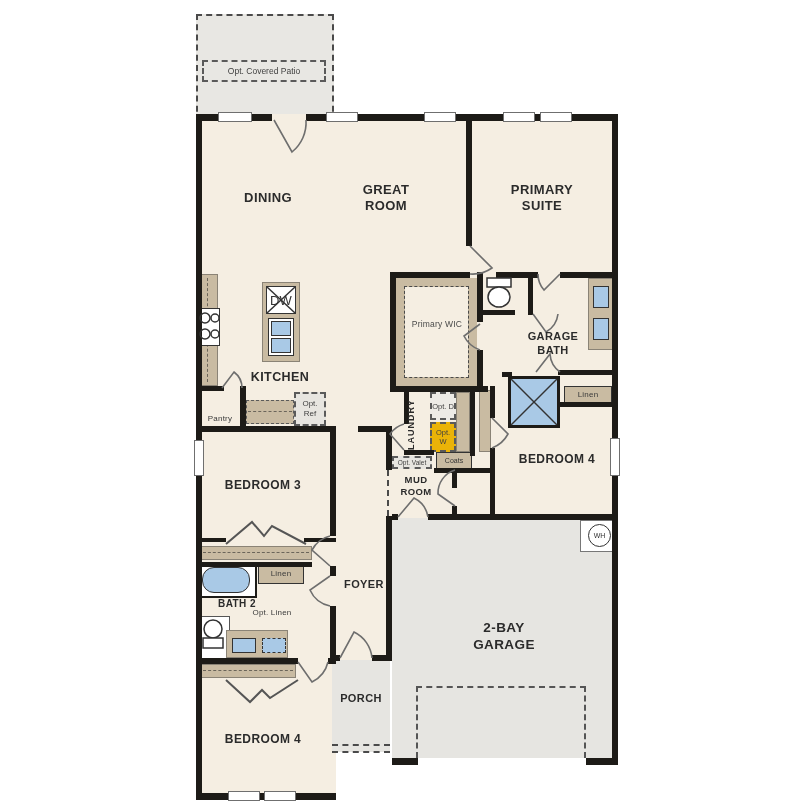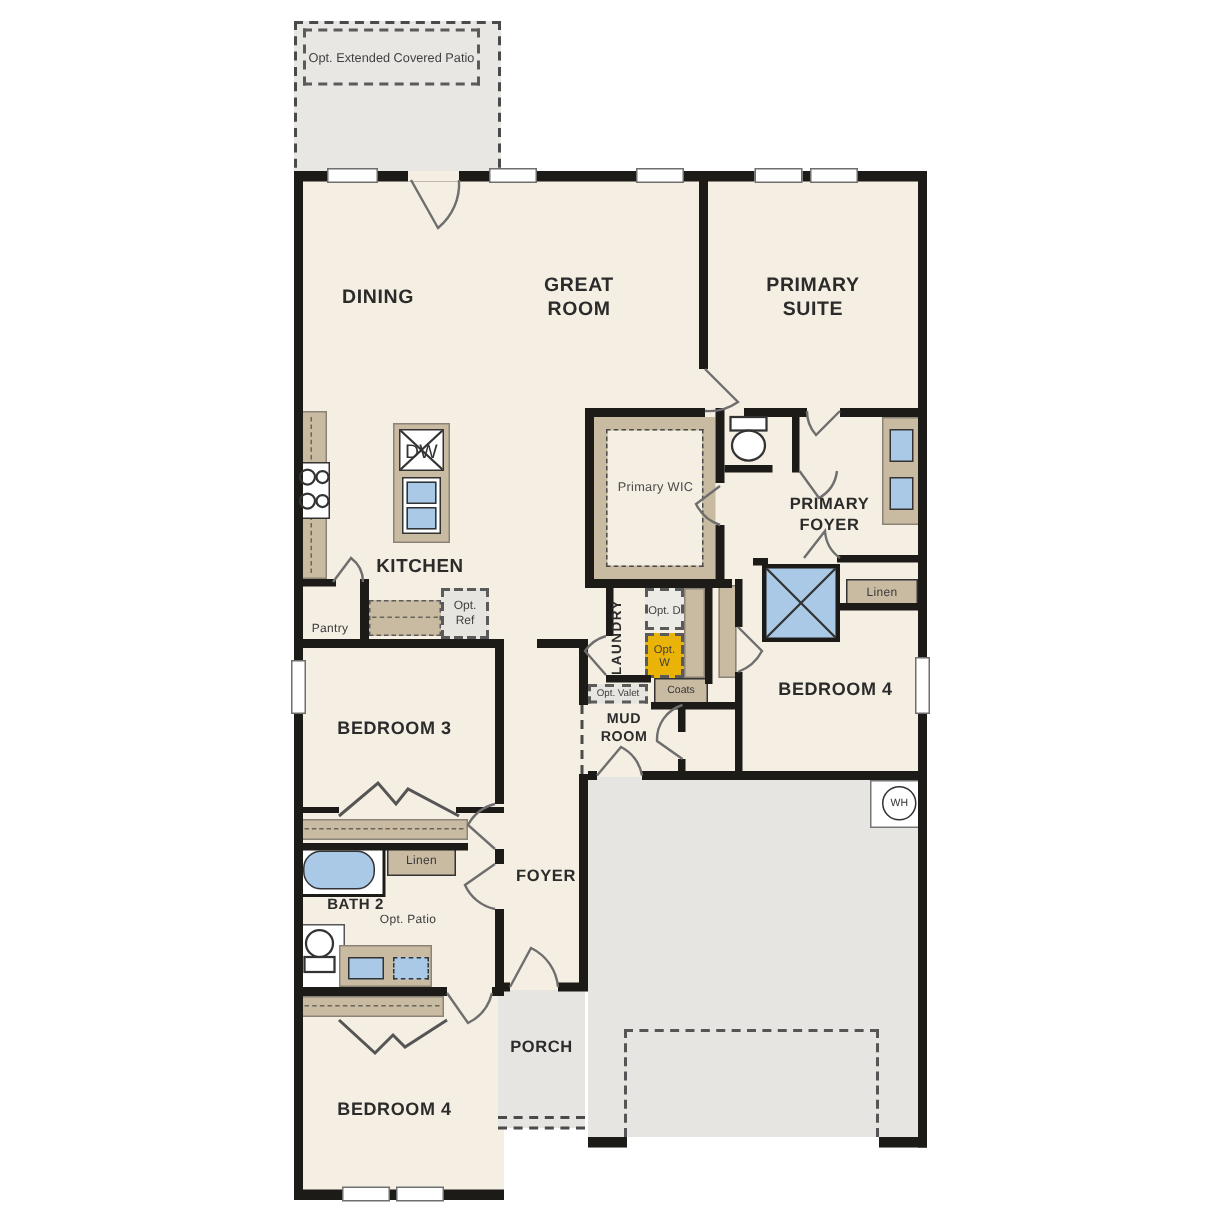--- a/index.html
+++ b/index.html
@@ -27,22 +27,22 @@
 
 <div id="canvas">
 
   <div class="gray" style="left:196px;top:14px;width:134px;height:104px;background:#e8e7e3;border:2px dashed #4a4a4a;"></div>
   <div class="floor" style="left:196px;top:118px;width:422px;height:400px;"></div>
   <div class="floor" style="left:196px;top:518px;width:140px;height:280px;"></div>
   <div class="floor" style="left:336px;top:518px;width:54px;height:142px;"></div>
   <div class="gray" style="left:392px;top:518px;width:226px;height:247px;"></div>
   <div class="gray" style="left:332px;top:660px;width:58px;height:92px;"></div>
 
-  <div class="dashbox" style="left:202px;top:19px;width:118px;height:38px;font-size:8.5px;background:#e8e7e3;">
-    <span>Opt. Extended Covered Patio</span>
+  <div class="dashbox" style="left:202px;top:60px;width:124px;height:22px;font-size:8.5px;background:#e8e7e3;">
+    <span>Opt. Covered Patio</span>
   </div>
 
   <div class="tan" style="left:198px;top:274px;width:20px;height:112px;border:1px solid #8a8376;"></div>
   <div class="dashline-v" style="left:207px;top:278px;height:104px;border-left:1.5px dashed #6b655a;"></div>
   <div class="abs" style="left:196px;top:308px;width:24px;height:38px;background:#fff;border:1.5px solid #333;"></div>
   <div class="tan" style="left:262px;top:282px;width:38px;height:80px;border:1px solid #8a8376;"></div>
   <div class="abs" style="left:266px;top:286px;width:30px;height:28px;background:#fff;border:1.5px solid #333;"></div>
   <div class="abs" style="left:268px;top:318px;width:26px;height:38px;background:#fff;border:1.5px solid #333;"></div>
   <div class="blue" style="left:271px;top:321px;width:20px;height:15px;"></div>
   <div class="blue" style="left:271px;top:338px;width:20px;height:15px;"></div>
@@ -194,33 +194,34 @@
       <circle cx="215" cy="334" r="4"></circle>
     </g>
     <g stroke="#333" stroke-width="1.5" fill="#ffffff">
       <rect x="487" y="278" width="24" height="9"></rect>
       <ellipse cx="499" cy="297" rx="11" ry="10"></ellipse>
       <circle cx="213" cy="629" r="9"></circle>
       <rect x="203" y="638" width="20" height="10"></rect>
     </g>
   </svg>
 
-  <div class="lbl" style="left:212px;top:190px;width:80px;font-size:13px;">DINING</div>
+  <div class="lbl" style="left:212px;top:190px;width:80px;font-size:13px;text-align:right;">DINING</div>
   <div class="lbl" style="left:350px;top:182px;width:72px;font-size:13px;">GREAT ROOM</div>
   <div class="lbl" style="left:498px;top:182px;width:88px;font-size:13px;">PRIMARY SUITE</div>
   <div class="lbl" style="left:244px;top:370px;width:72px;font-size:12.5px;">KITCHEN</div>
   <div class="sm" style="left:408px;top:320px;width:58px;font-size:8.5px;color:#4a4a4a;">Primary WIC</div>
-  <div class="lbl" style="left:512px;top:330px;width:82px;font-size:11px;">PRIMARY FOYER</div>
+  <div class="lbl" style="left:512px;top:330px;width:82px;font-size:11px;">GARAGE BATH</div>
   <div class="lbl" style="left:406px;top:394px;width:16px;height:62px;font-size:9px;writing-mode:vertical-rl;transform:rotate(180deg);letter-spacing:1px;">LAUNDRY</div>
   <div class="lbl" style="left:390px;top:474px;width:52px;font-size:9.5px;">MUD ROOM</div>
   <div class="lbl" style="left:504px;top:452px;width:106px;font-size:12px;">BEDROOM 4</div>
   <div class="lbl" style="left:210px;top:478px;width:106px;font-size:12px;">BEDROOM 3</div>
   <div class="lbl" style="left:214px;top:598px;width:46px;font-size:10px;">BATH 2</div>
   <div class="lbl" style="left:336px;top:578px;width:56px;font-size:11px;">FOYER</div>
   <div class="lbl" style="left:334px;top:692px;width:54px;font-size:11px;">PORCH</div>
   <div class="lbl" style="left:210px;top:732px;width:106px;font-size:12px;">BEDROOM 4</div>
+  <div class="lbl" style="left:456px;top:620px;width:96px;font-size:13.5px;">2-BAY GARAGE</div>
   <div class="sm" style="left:200px;top:414px;width:40px;font-size:8px;text-align:center;">Pantry</div>
   <div class="sm" style="left:268px;top:294px;width:26px;font-size:13px;color:#333;">DW</div>
   <div class="sm" style="left:566px;top:390px;width:44px;font-size:8px;">Linen</div>
   <div class="sm" style="left:260px;top:569px;width:42px;font-size:8px;">Linen</div>
-  <div class="sm" style="left:252px;top:608px;width:40px;font-size:8px;">Opt. Patio</div>
+  <div class="sm" style="left:252px;top:608px;width:40px;font-size:8px;">Opt. Linen</div>
 
 </div>
 
 </body></html>

